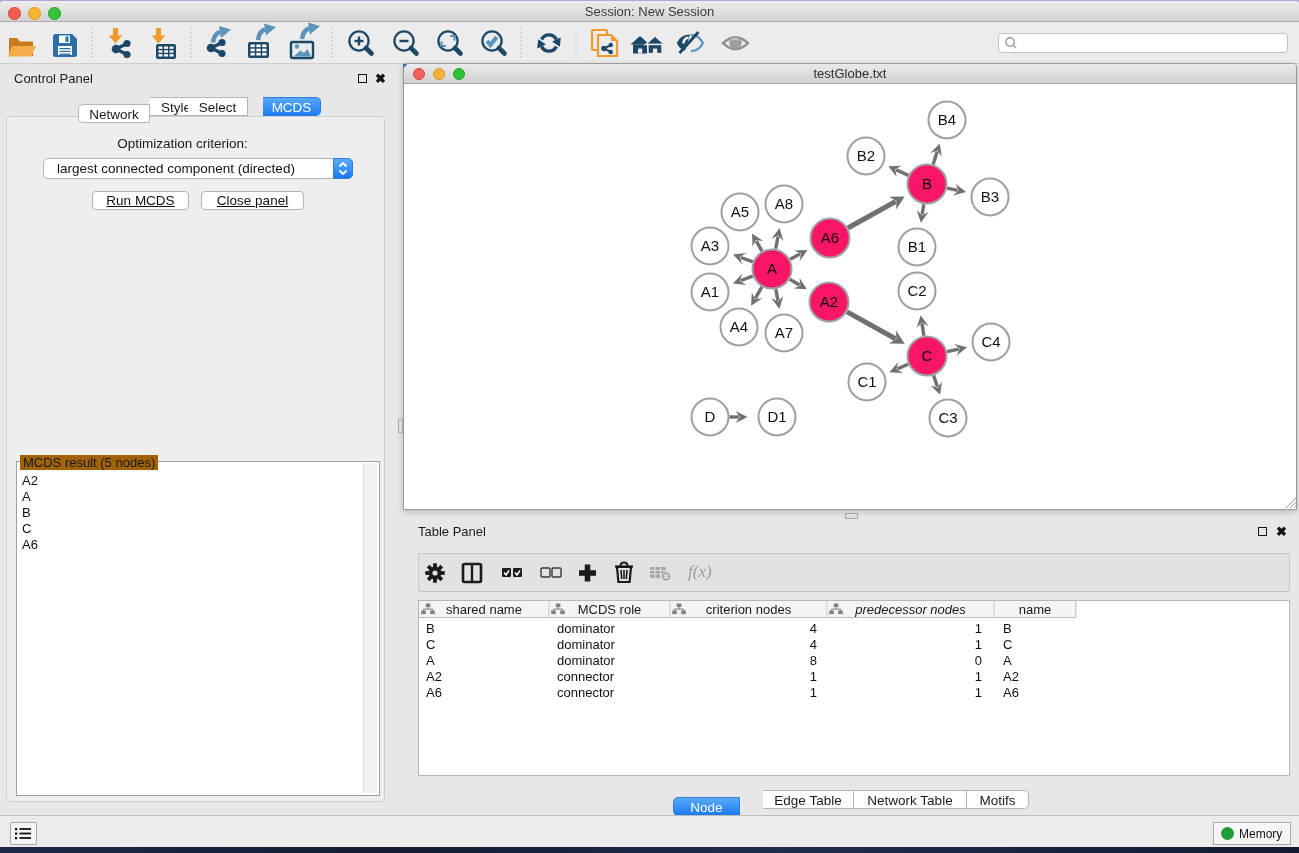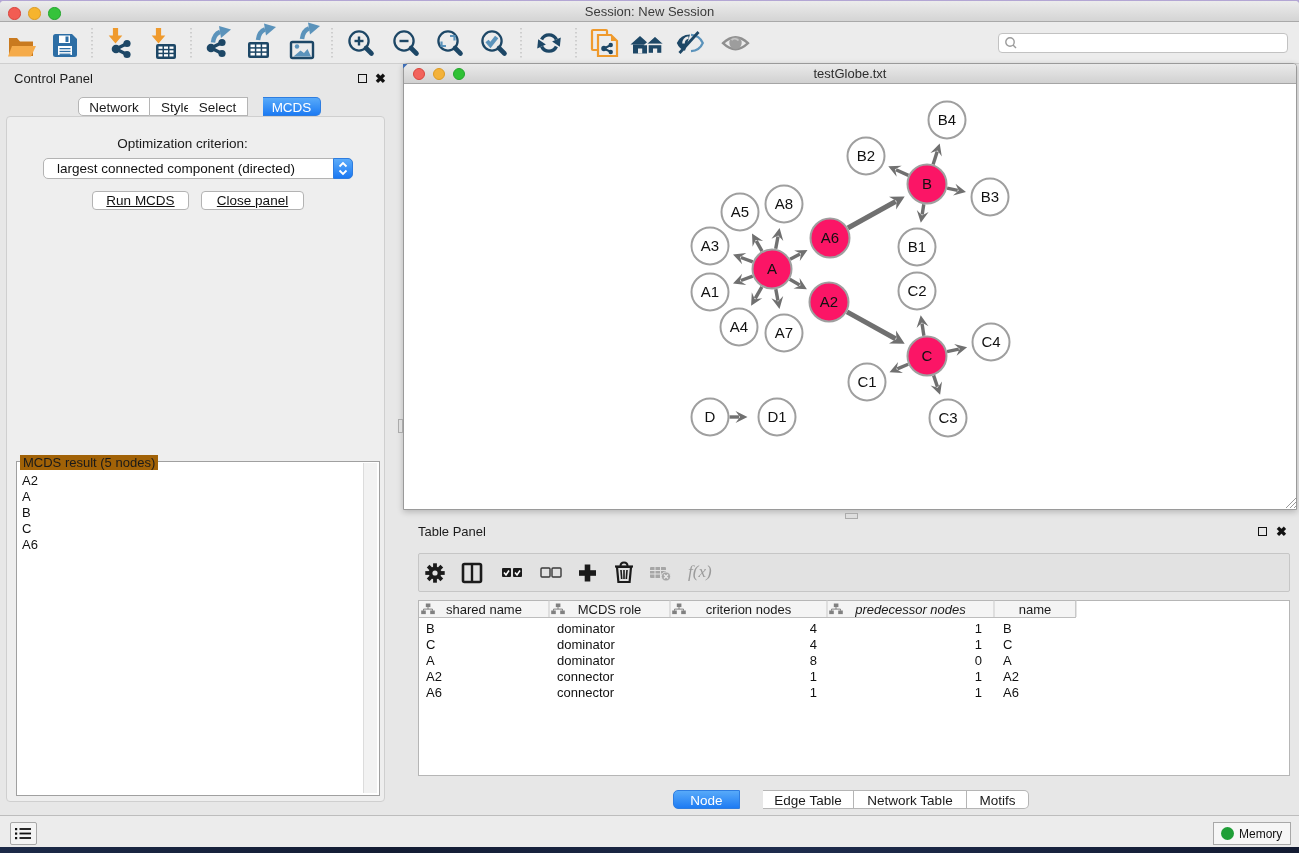--- a/index.html
+++ b/index.html
@@ -1,20 +1,20 @@
 <!DOCTYPE html>
 <html><head><meta charset="utf-8"><style>
 *{margin:0;padding:0;box-sizing:border-box;}
 html,body{width:1299px;height:853px;overflow:hidden;}
 body{font-family:"Liberation Sans",sans-serif;background:#b3a6d4;position:relative;}
 .abs{position:absolute;}
 .tl{border-radius:50%;width:12.5px;height:12.5px;position:absolute;top:6px;}
 .hdrbtn{position:absolute;font-weight:bold;color:#111;font-size:13px;}
 .tab{position:absolute;top:0;height:19px;line-height:19px;text-align:center;font-size:13.5px;color:#1a1a1a;background:#fff;border:1px solid #b5b5b5;border-left:none;}
-.seg-first{border-left:1px solid #b5b5b5;border-radius:5px 0 0 5px;}
+.seg-first{border-left:1px solid #b5b5b5;border-radius:5px 0 0 5px;margin-top:7px;}
 .seg-last{border-radius:0 5px 5px 0;}
 .seg-sel{background:linear-gradient(#58aaf9,#1d7bf3);color:#fff;border-color:#2e7de0;}
 .btn{position:absolute;background:#fff;border:1px solid #b3b3b3;border-radius:4px;font-size:13.5px;color:#111;text-align:center;text-decoration:underline;}
 </style></head><body>
 <div class="abs" style="left:0;top:1px;width:1299px;height:846px;background:#e7e7e7;border-radius:4px 4px 0 0;"></div>
 <div class="abs" style="left:0;top:847px;width:1299px;height:6px;background:linear-gradient(90deg,#1c2a48,#131c33 30%,#1e2c4d 60%,#131b32);"></div>
 <div class="abs" style="left:0;top:1px;width:1299px;height:21px;background:linear-gradient(#ececec,#d4d4d4);border-bottom:1px solid #a9a9a9;border-radius:4px 4px 0 0;">
     <div class="tl" style="left:8px;background:#f25c53;border:0.5px solid #d9453c;"></div>
     <div class="tl" style="left:28px;background:#f6b42e;border:0.5px solid #dd9b22;"></div>
     <div class="tl" style="left:48px;background:#35c33b;border:0.5px solid #23a52d;"></div>

